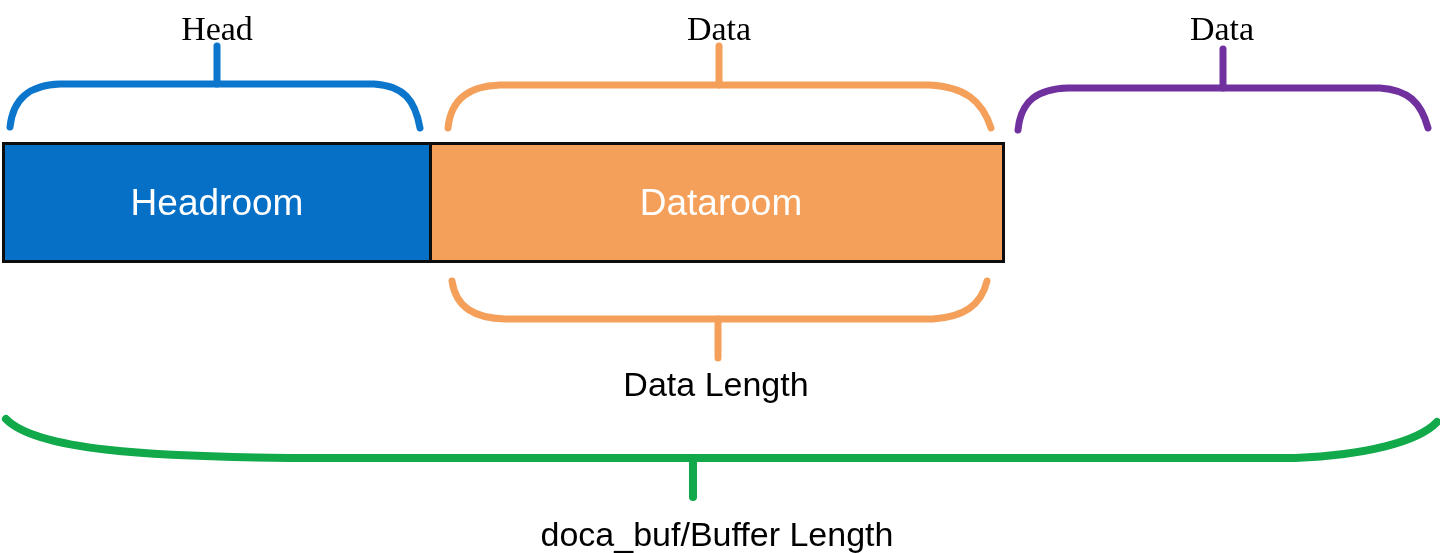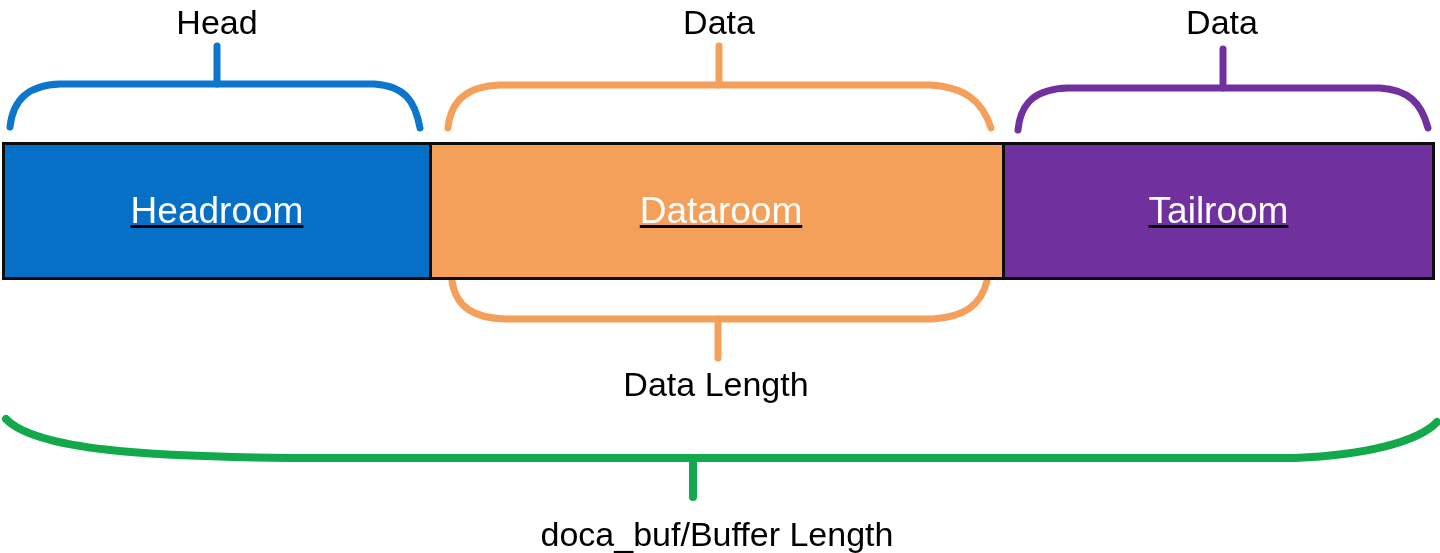--- a/index.html
+++ b/index.html
@@ -20,38 +20,38 @@
   .brace-svg {
     position: absolute;
     left: 0;
     top: 0;
     width: 1440px;
     height: 553px;
     pointer-events: none;
   }
   .toplabel {
     position: absolute;
-    top: 4px;
+    top: 10px;
     transform: translateX(-50%);
     font-size: 34px;
     color: #000000;
     white-space: nowrap;
     line-height: 1.1;
+    font-family: Liberation Serif, serif;
   }
   .toplabel.head { left: 217px; }
   .toplabel.data { left: 719px; }
   .toplabel.tail { left: 1222px; }
   .bar {
     position: absolute;
     left: 2px;
     top: 142px;
     width: 1436px;
-    height: 138px;
+    height: 121px;
     display: flex;
-    text-decoration: underline;
   }
   .segment {
     height: 100%;
     box-sizing: border-box;
     border: 3px solid #0d0d0d;
     display: flex;
     align-items: center;
     justify-content: center;
     color: #ffffff;
     font-size: 37px;
@@ -109,21 +109,18 @@
   <div class="toplabel data">Data</div>
   <div class="toplabel tail">Data</div>
 
   <div class="bar">
     <div class="segment headroom" style="background-color: rgb(6, 112, 198);">
       <span>Headroom</span>
     </div>
     <div class="segment dataroom" style="background-color: rgb(244, 160, 90);">
       <span>Dataroom</span>
     </div>
-    <div class="segment tailroom" style="background-color: rgb(112, 49, 159);">
-      <span>Tailroom</span>
-    </div>
   </div>
 
   <div class="bottomlabel data-length">Data Length</div>
   <div class="bottomlabel buffer-length">doca_buf/Buffer Length</div>
 
 </div>
 
 </body></html>

